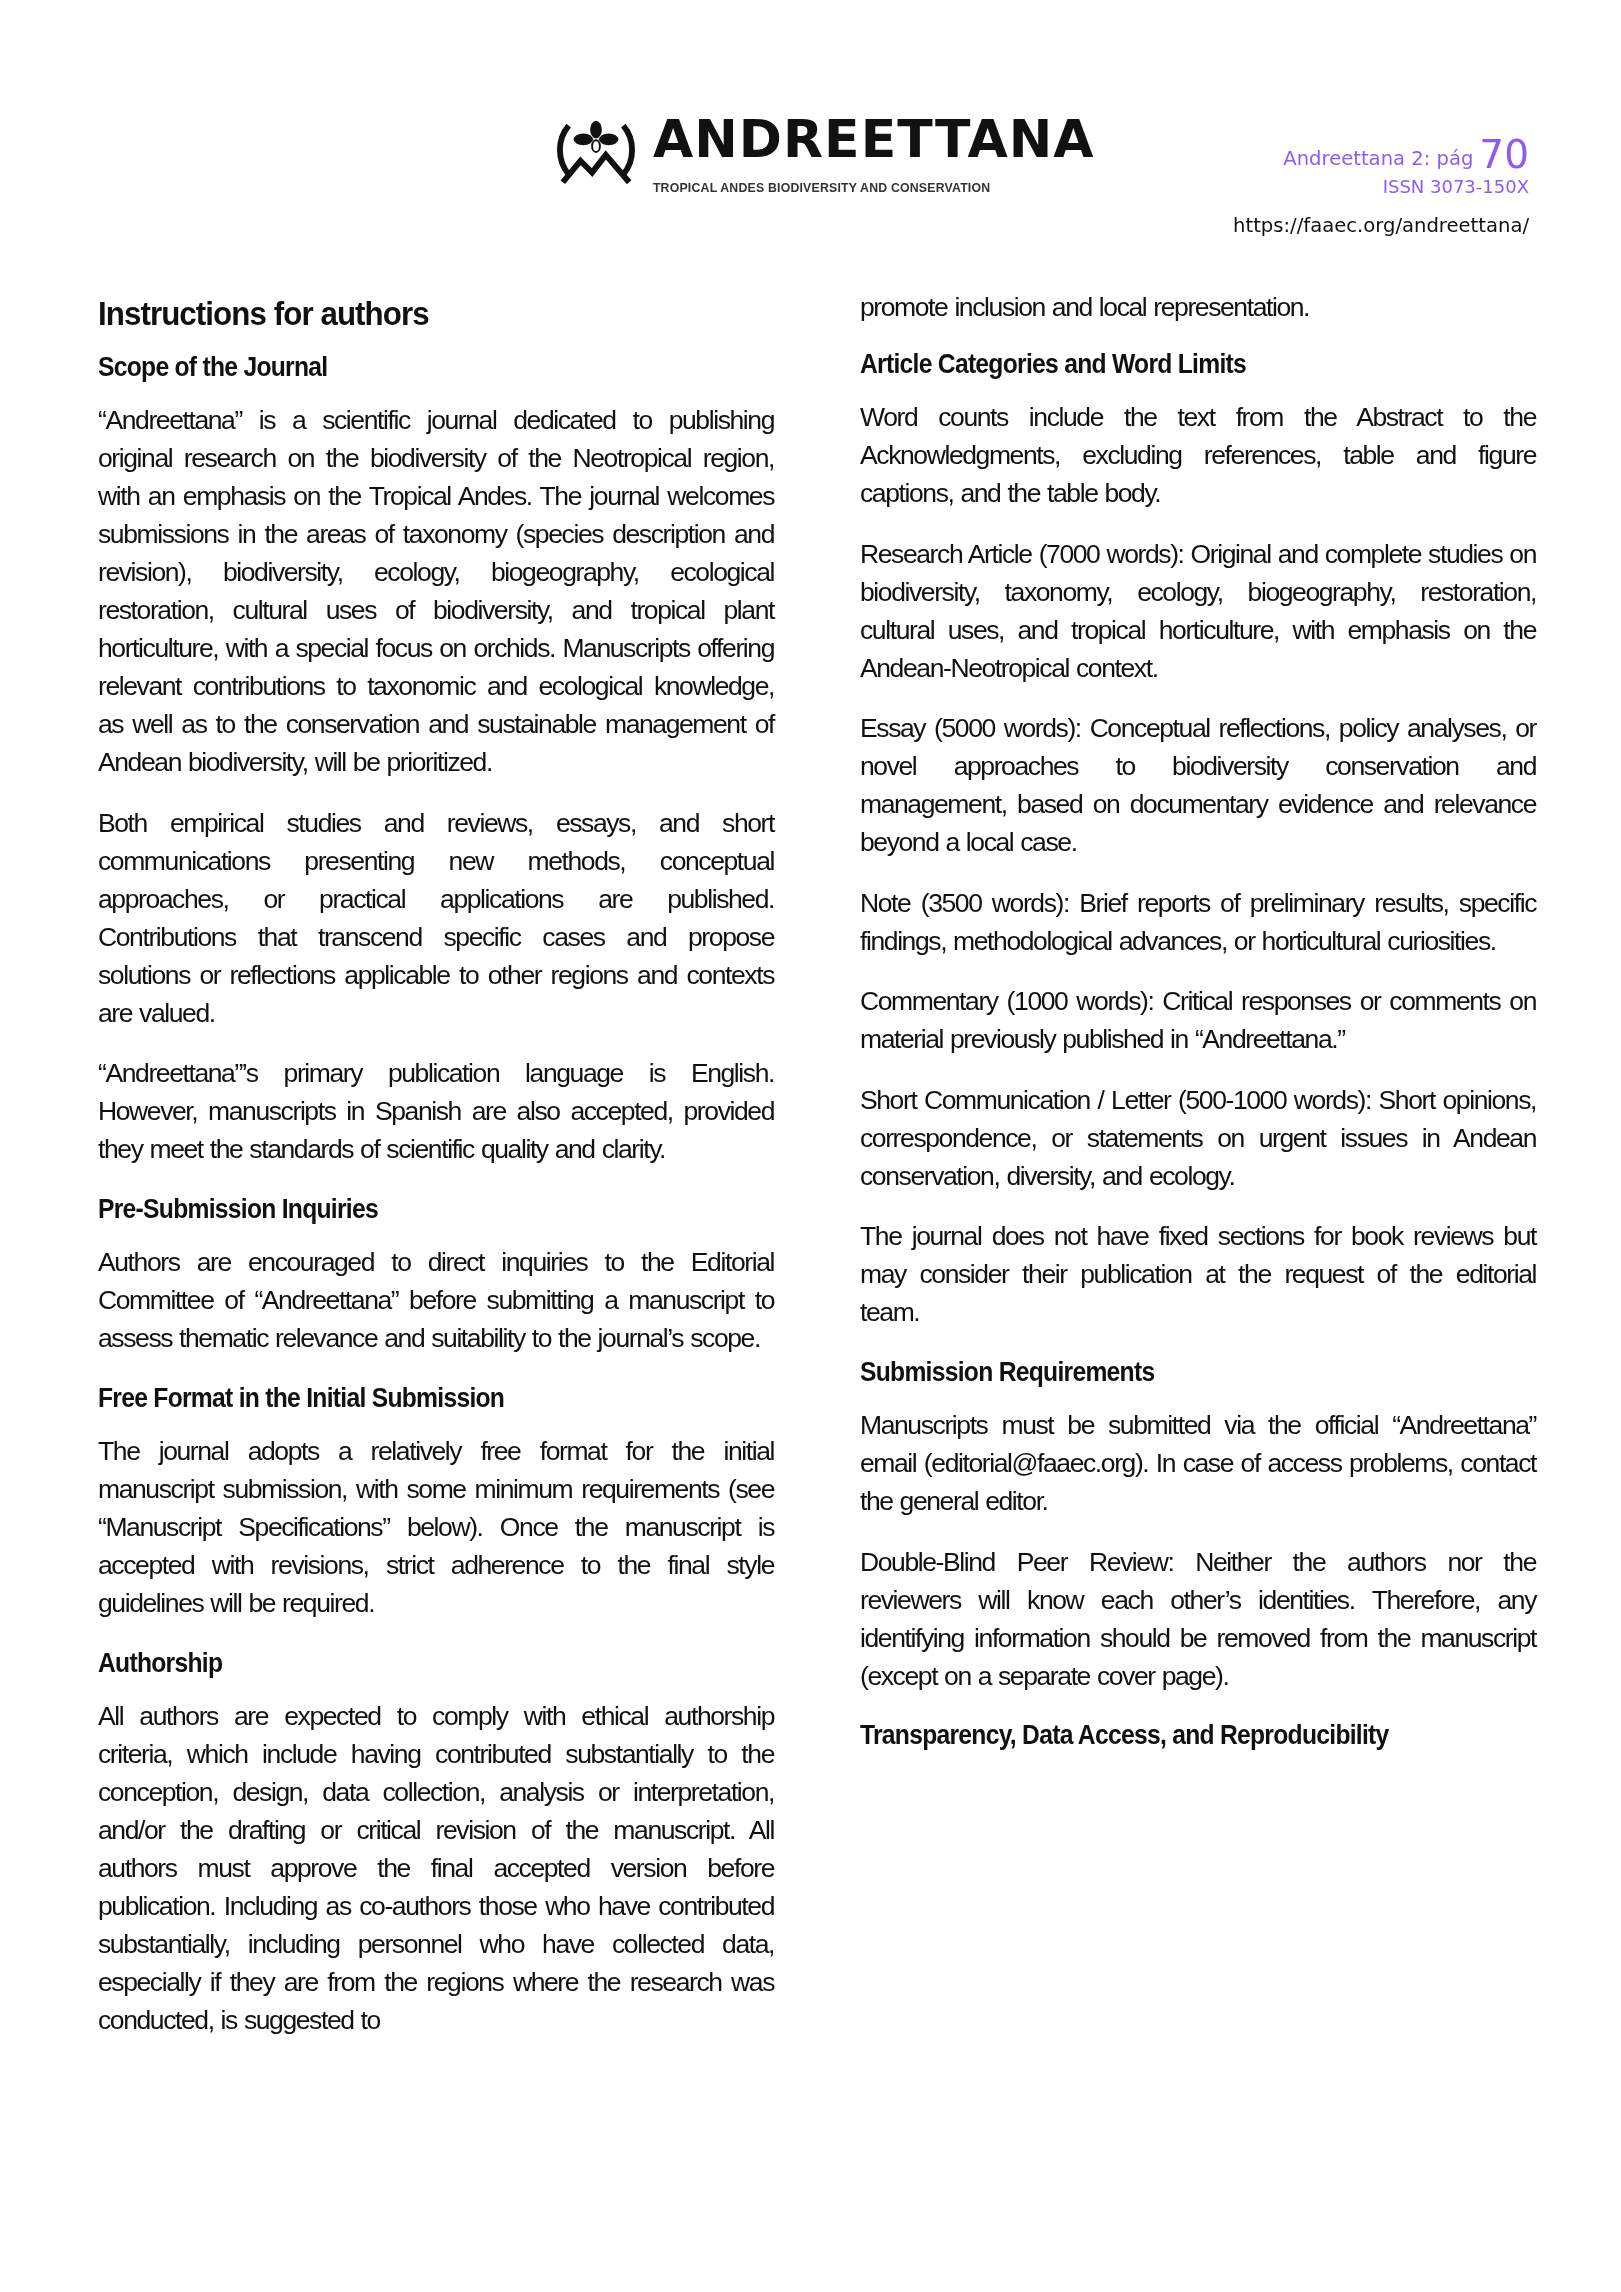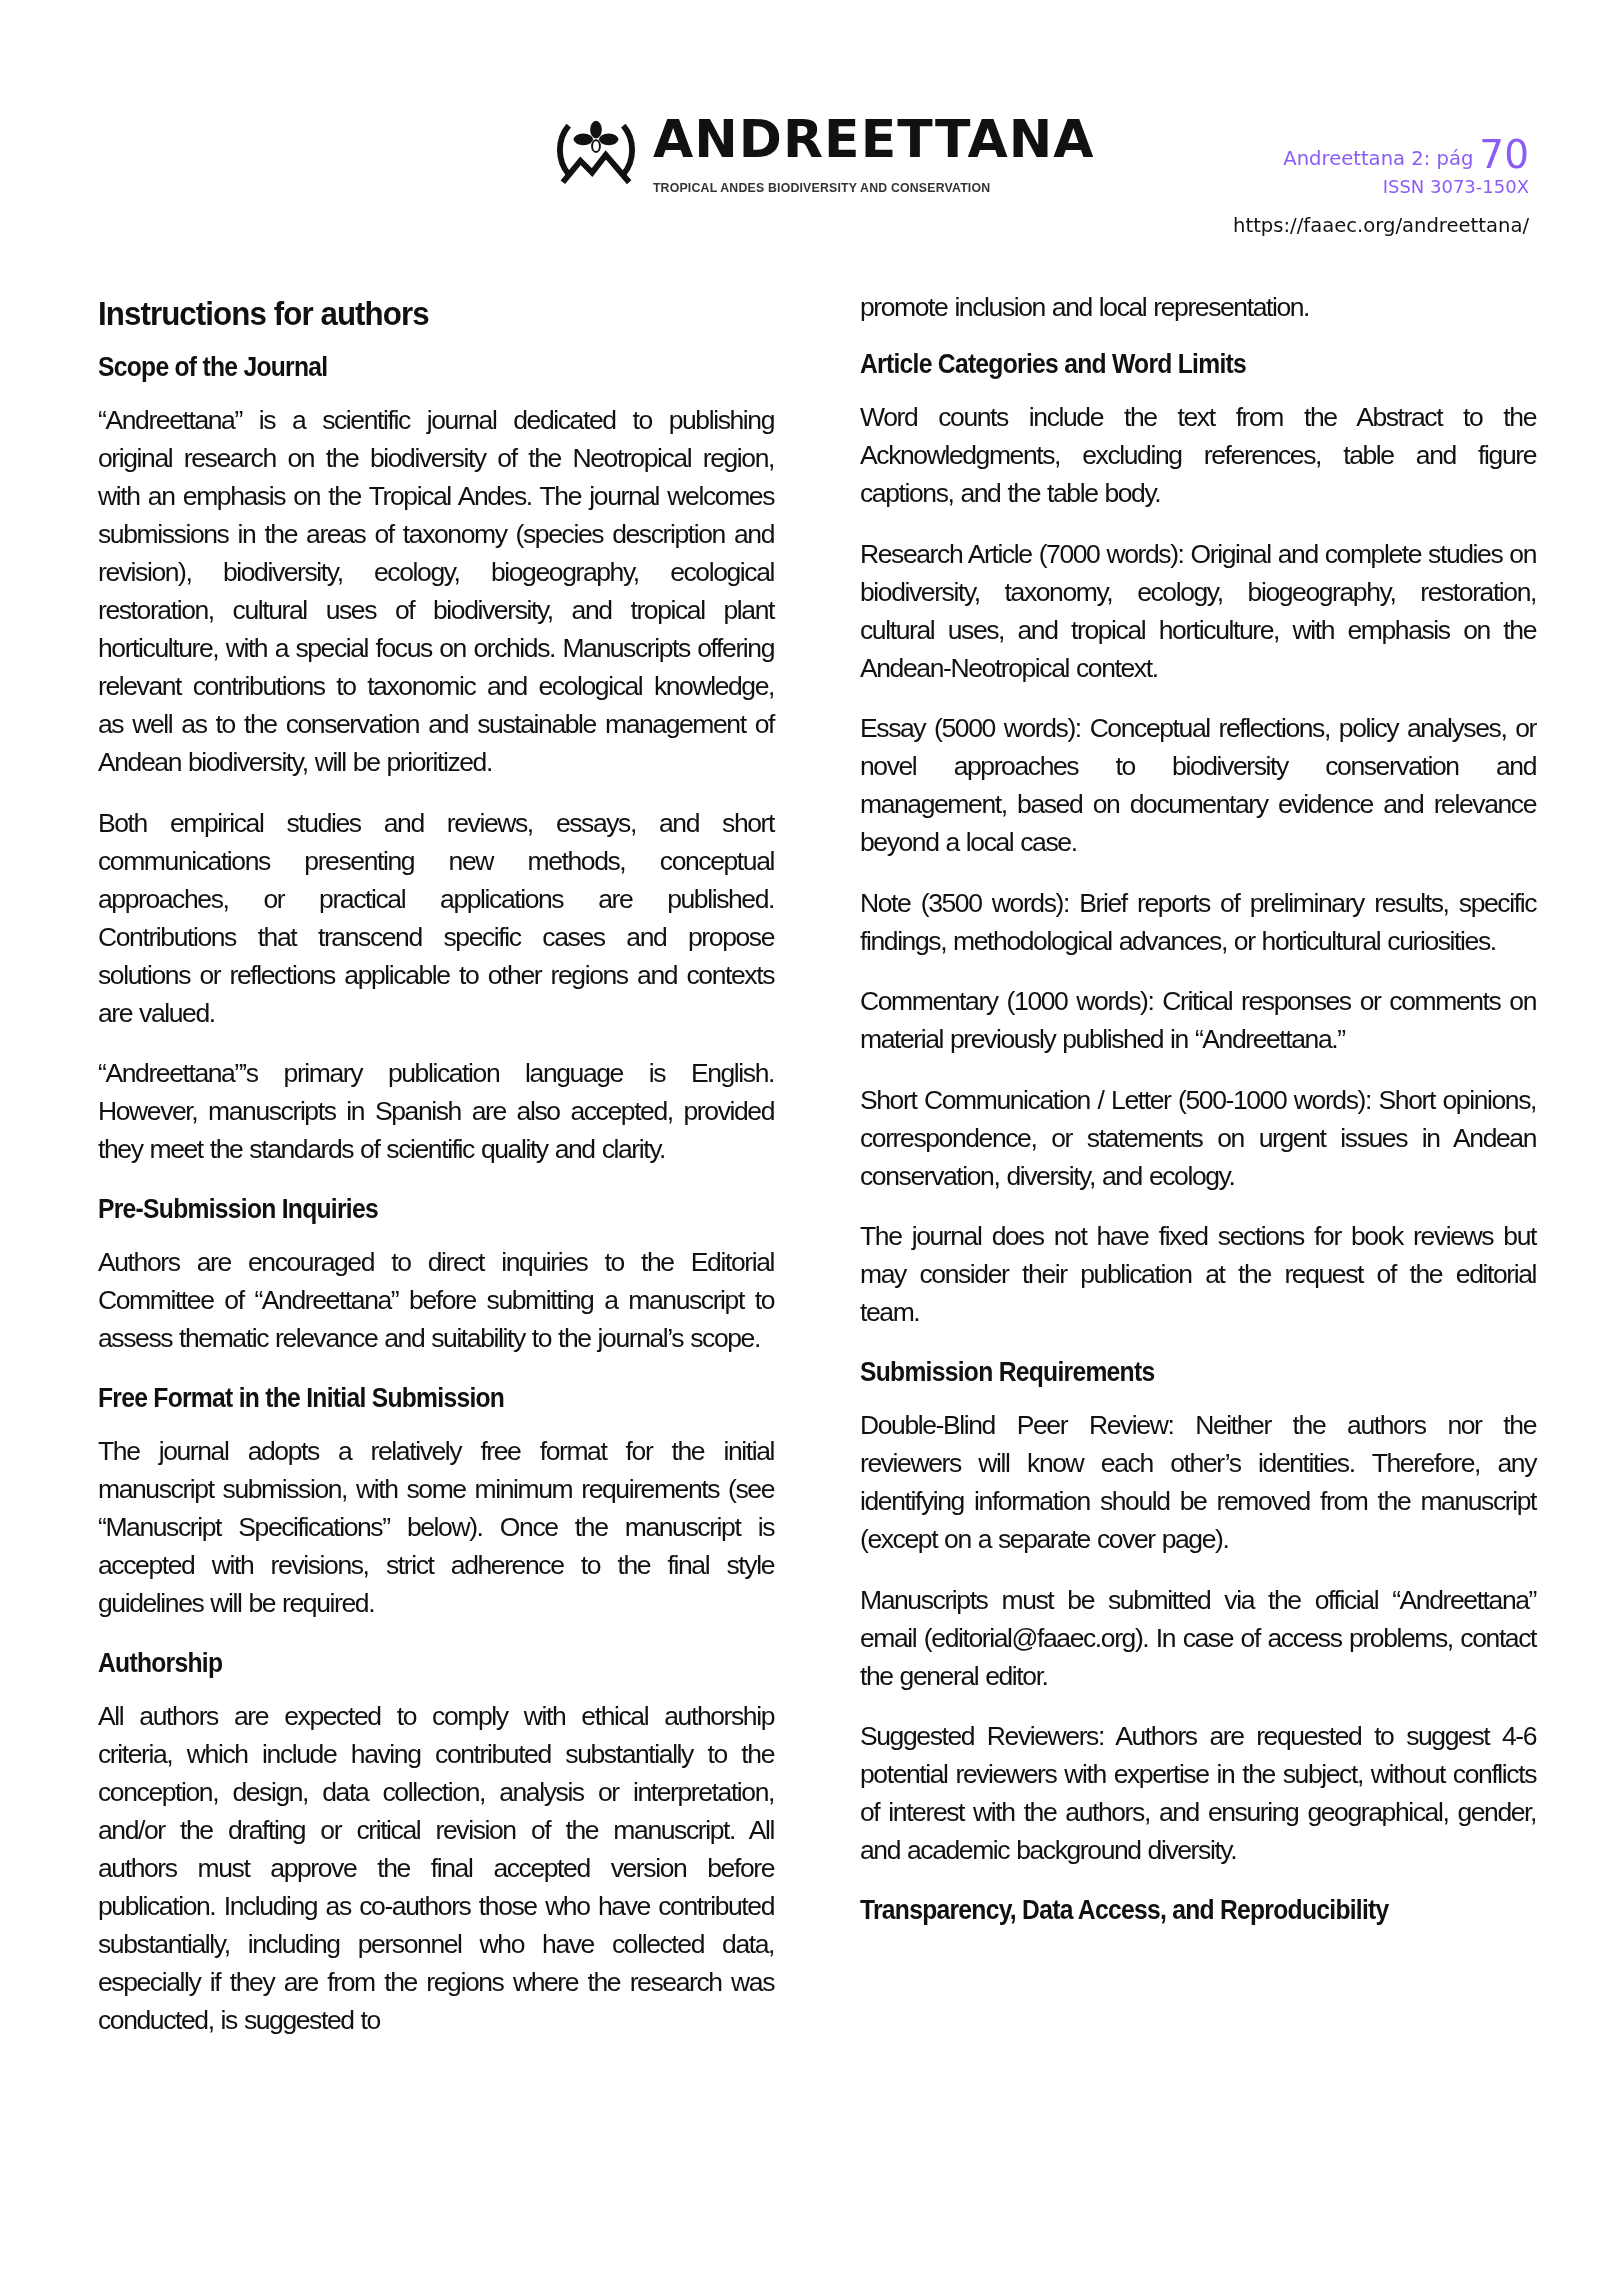--- a/index.html
+++ b/index.html
@@ -74,19 +74,18 @@
   <h3>Article Categories and Word Limits</h3>
   <p>Word counts include the text from the Abstract to the Acknowledgments, excluding references, table and figure captions, and the table body.</p>
   <p>Research Article (7000 words): Original and complete studies on biodiversity, taxonomy, ecology, biogeography, restoration, cultural uses, and tropical horticulture, with emphasis on the Andean-Neotropical context.</p>
   <p>Essay (5000 words): Conceptual reflections, policy analyses, or novel approaches to biodiversity conservation and management, based on documentary evidence and relevance beyond a local case.</p>
   <p>Note (3500 words): Brief reports of preliminary results, specific findings, methodological advances, or horticultural curiosities.</p>
   <p>Commentary (1000 words): Critical responses or comments on material previously published in “Andreettana.”</p>
   <p>Short Communication / Letter (500-1000 words): Short opinions, correspondence, or statements on urgent issues in Andean conservation, diversity, and ecology.</p>
   <p>The journal does not have fixed sections for book reviews but may consider their publication at the request of the editorial team.</p>
 
   <h3>Submission Requirements</h3>
+  <p>Manuscripts must be submitted via the official “Andreettana” email (editorial@faaec.org). In case of access problems, contact the general editor.</p>
   <p>Double-Blind Peer Review: Neither the authors nor the reviewers will know each other’s identities. Therefore, any identifying information should be removed from the manuscript (except on a separate cover page).</p>
-  <p>Manuscripts must be submitted via the official “Andreettana” email (editorial@faaec.org). In case of access problems, contact the general editor.</p>
-  <p>Suggested Reviewers: Authors are requested to suggest 4-6 potential reviewers with expertise in the subject, without conflicts of interest with the authors, and ensuring geographical, gender, and academic background diversity.</p>
 
   <h3>Transparency, Data Access, and Reproducibility</h3>
 </div>
 
 
 </body></html>

